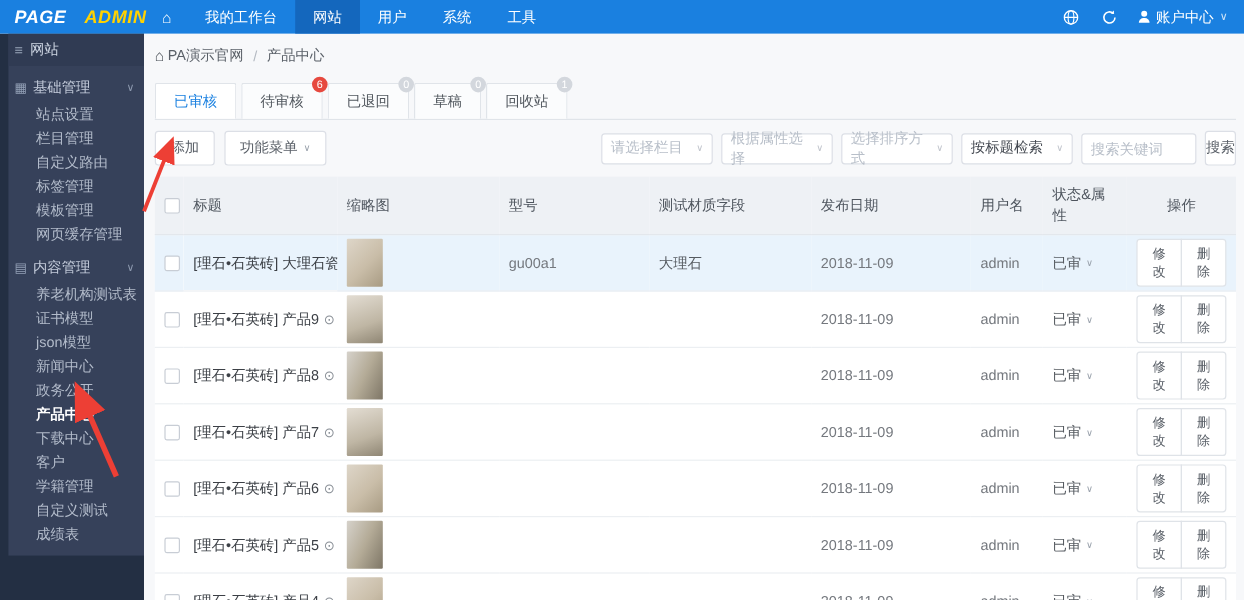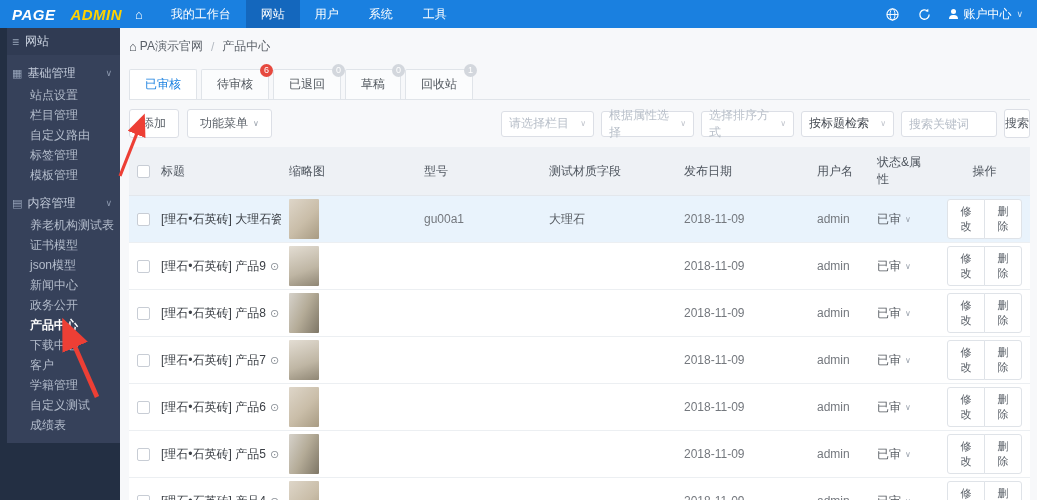--- a/index.html
+++ b/index.html
@@ -138,20 +138,21 @@
         <div class="grp-head">
           <span class="gic">▦</span>
           <span>基础管理</span>
           <span class="gchev">∨</span>
         </div>
         <div class="side-item">站点设置</div>
         <div class="side-item">栏目管理</div>
         <div class="side-item">自定义路由</div>
         <div class="side-item">标签管理</div>
         <div class="side-item">模板管理</div>
+        <div class="side-item">网页缓存管理</div>
         <div class="grp-head">
           <span class="gic">▤</span>
           <span>内容管理</span>
           <span class="gchev">∨</span>
         </div>
         <div class="side-item">养老机构测试表</div>
         <div class="side-item">证书模型</div>
         <div class="side-item">json模型</div>
         <div class="side-item">新闻中心</div>
         <div class="side-item">政务公开</div>

